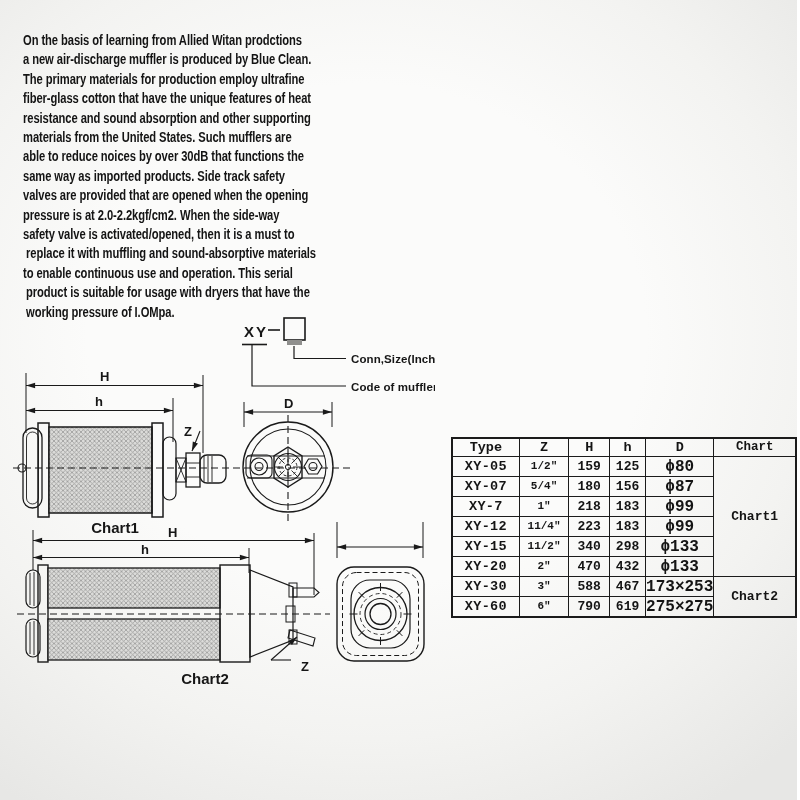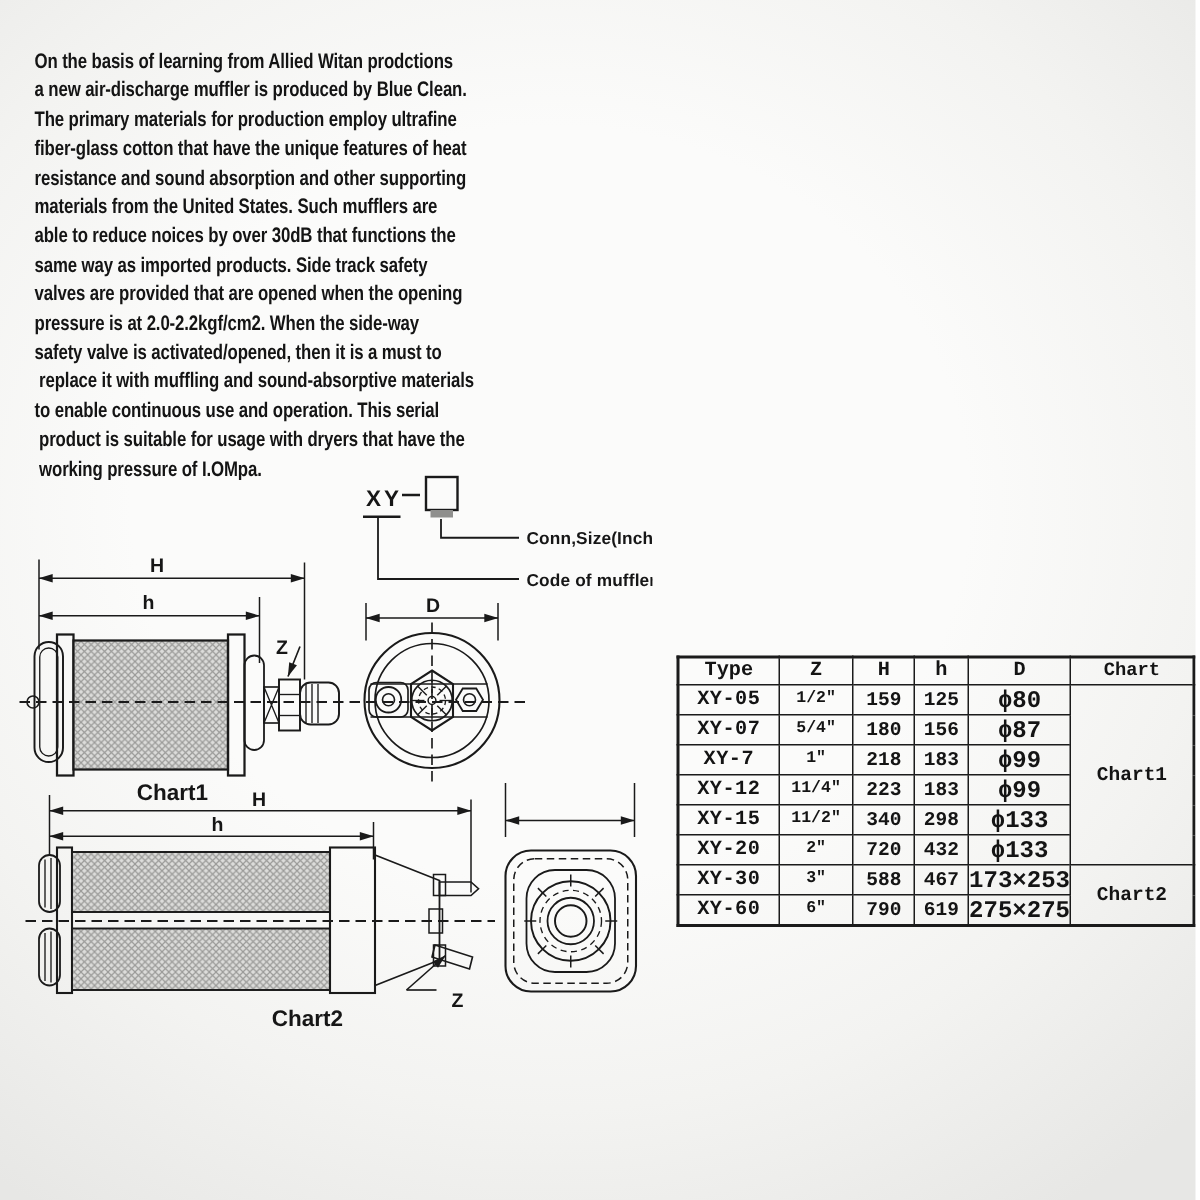--- a/index.html
+++ b/index.html
@@ -256,21 +256,21 @@
       <tr>
         <td>XY-15</td>
         <td>11/2″</td>
         <td>340</td>
         <td>298</td>
         <td>ϕ133</td>
       </tr>
       <tr>
         <td>XY-20</td>
         <td>2″</td>
-        <td>720</td>
+        <td>470</td>
         <td>432</td>
         <td>ϕ133</td>
       </tr>
       <tr>
         <td>XY-30</td>
         <td>3″</td>
         <td>588</td>
         <td>467</td>
         <td>173×253</td>
         <td rowspan="2" class="chart-bottom">Chart2</td>

